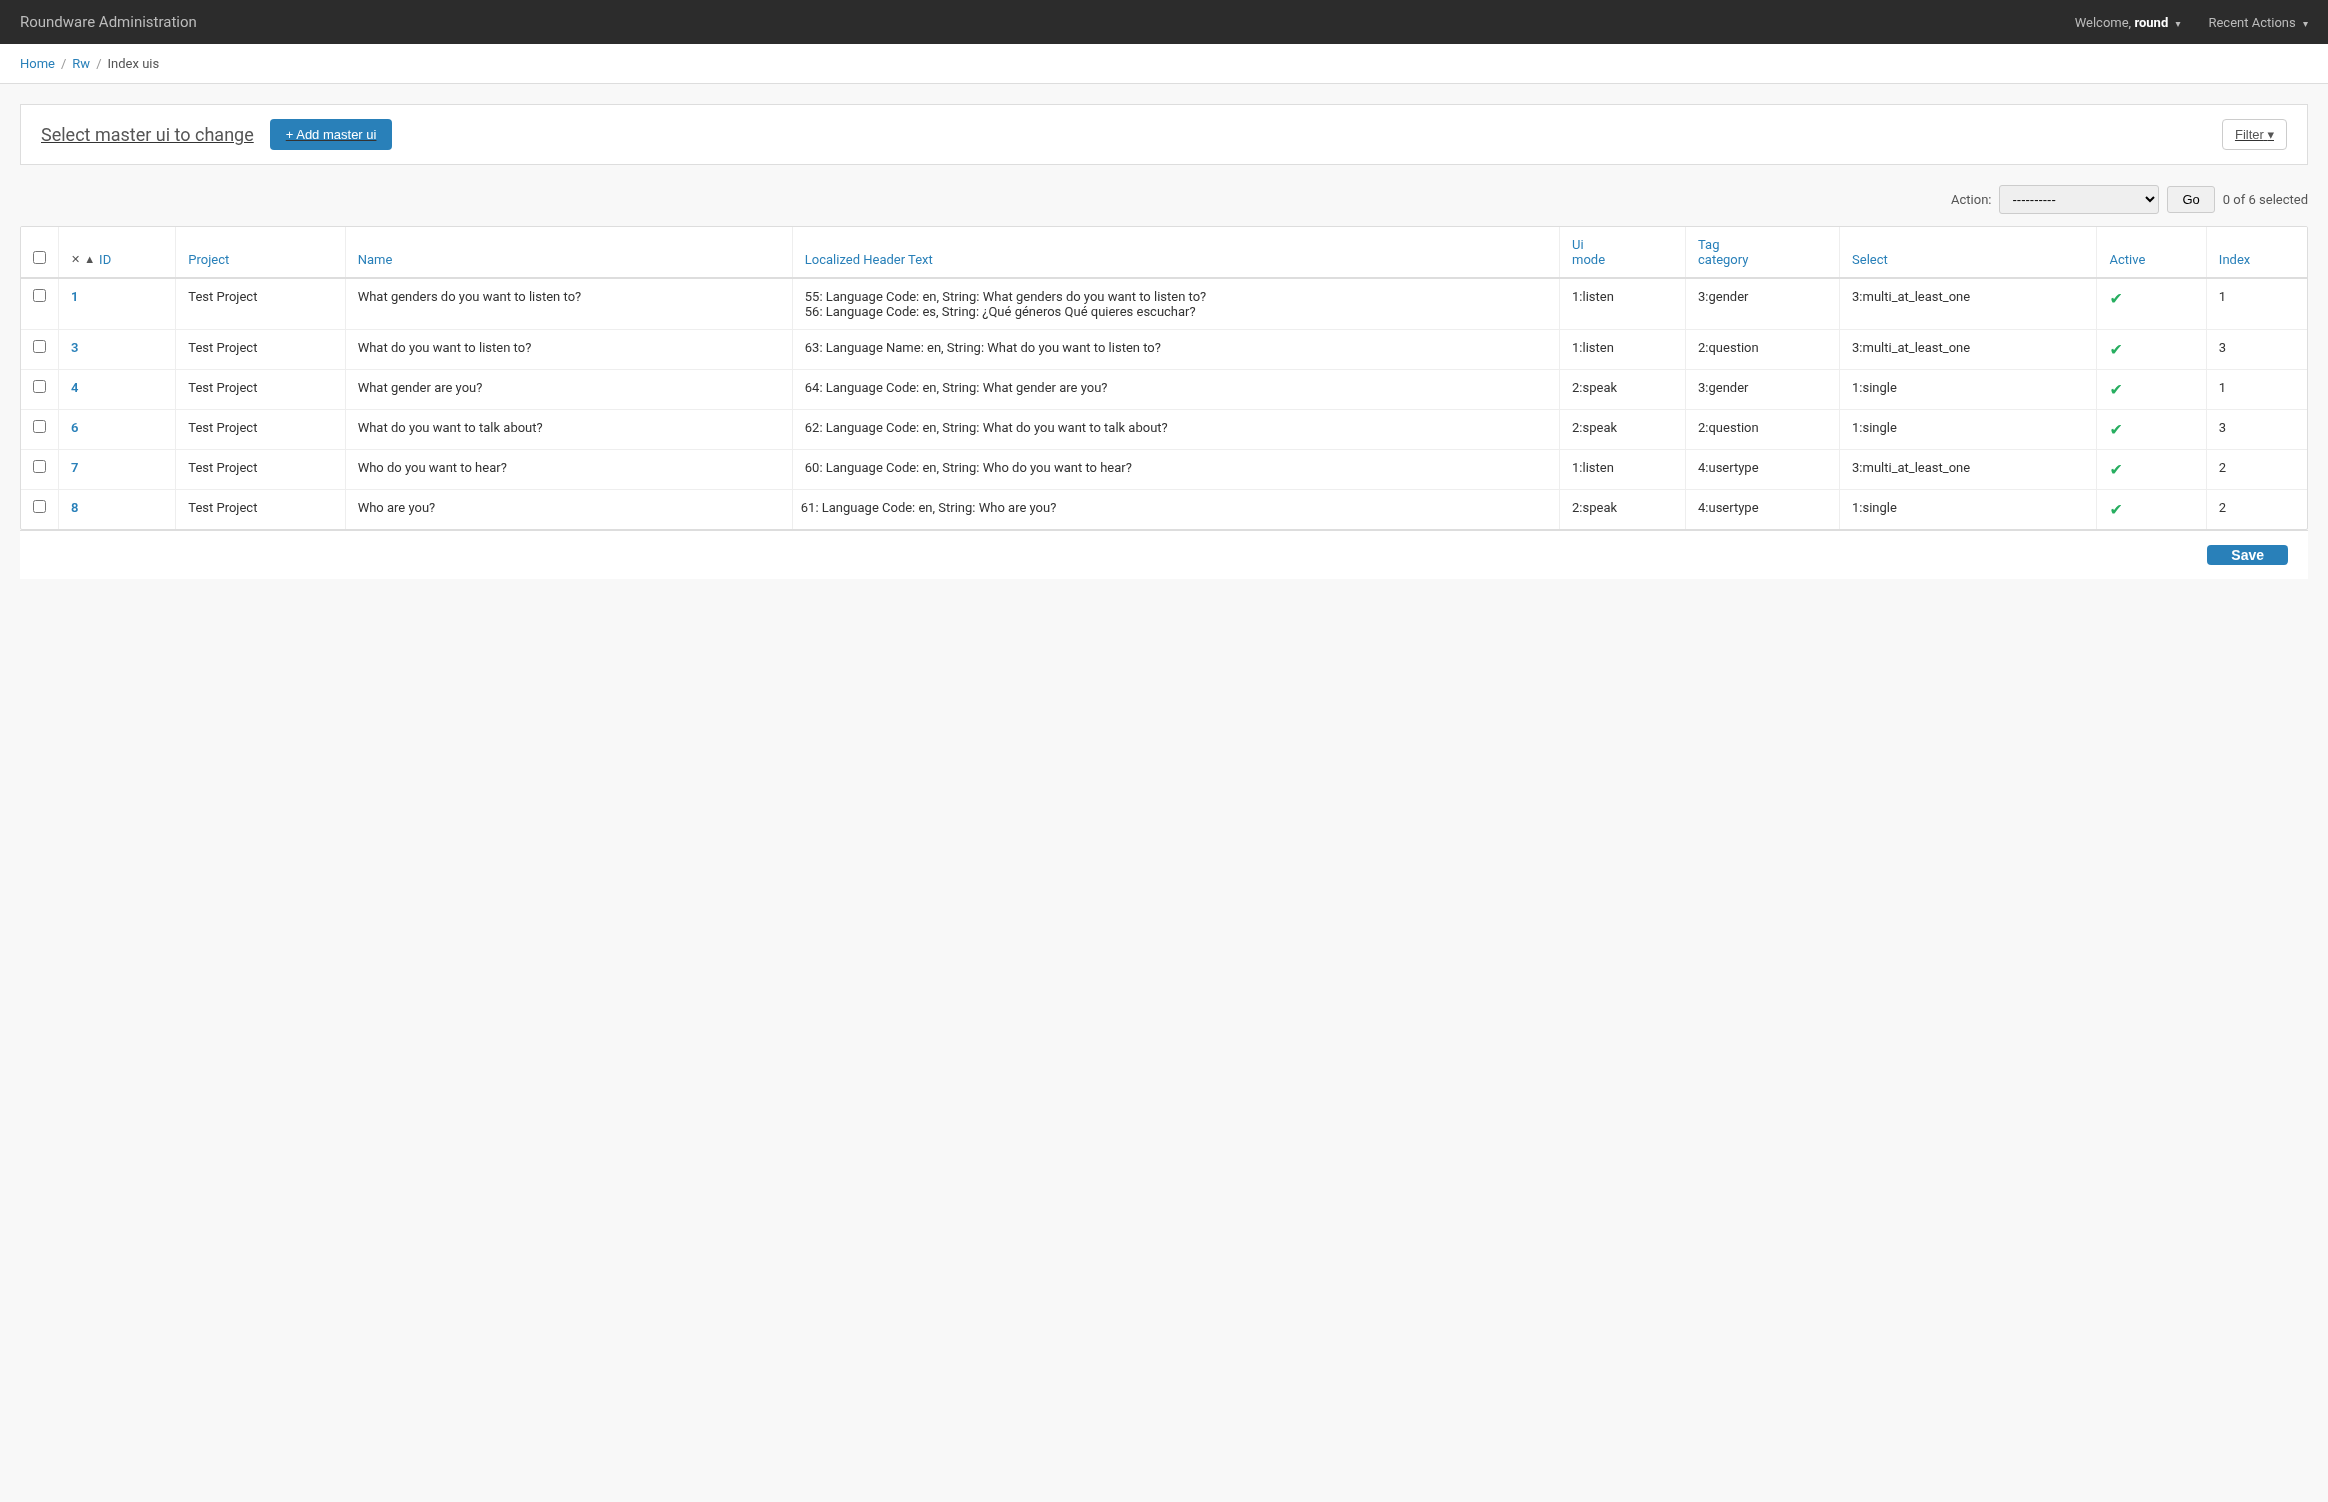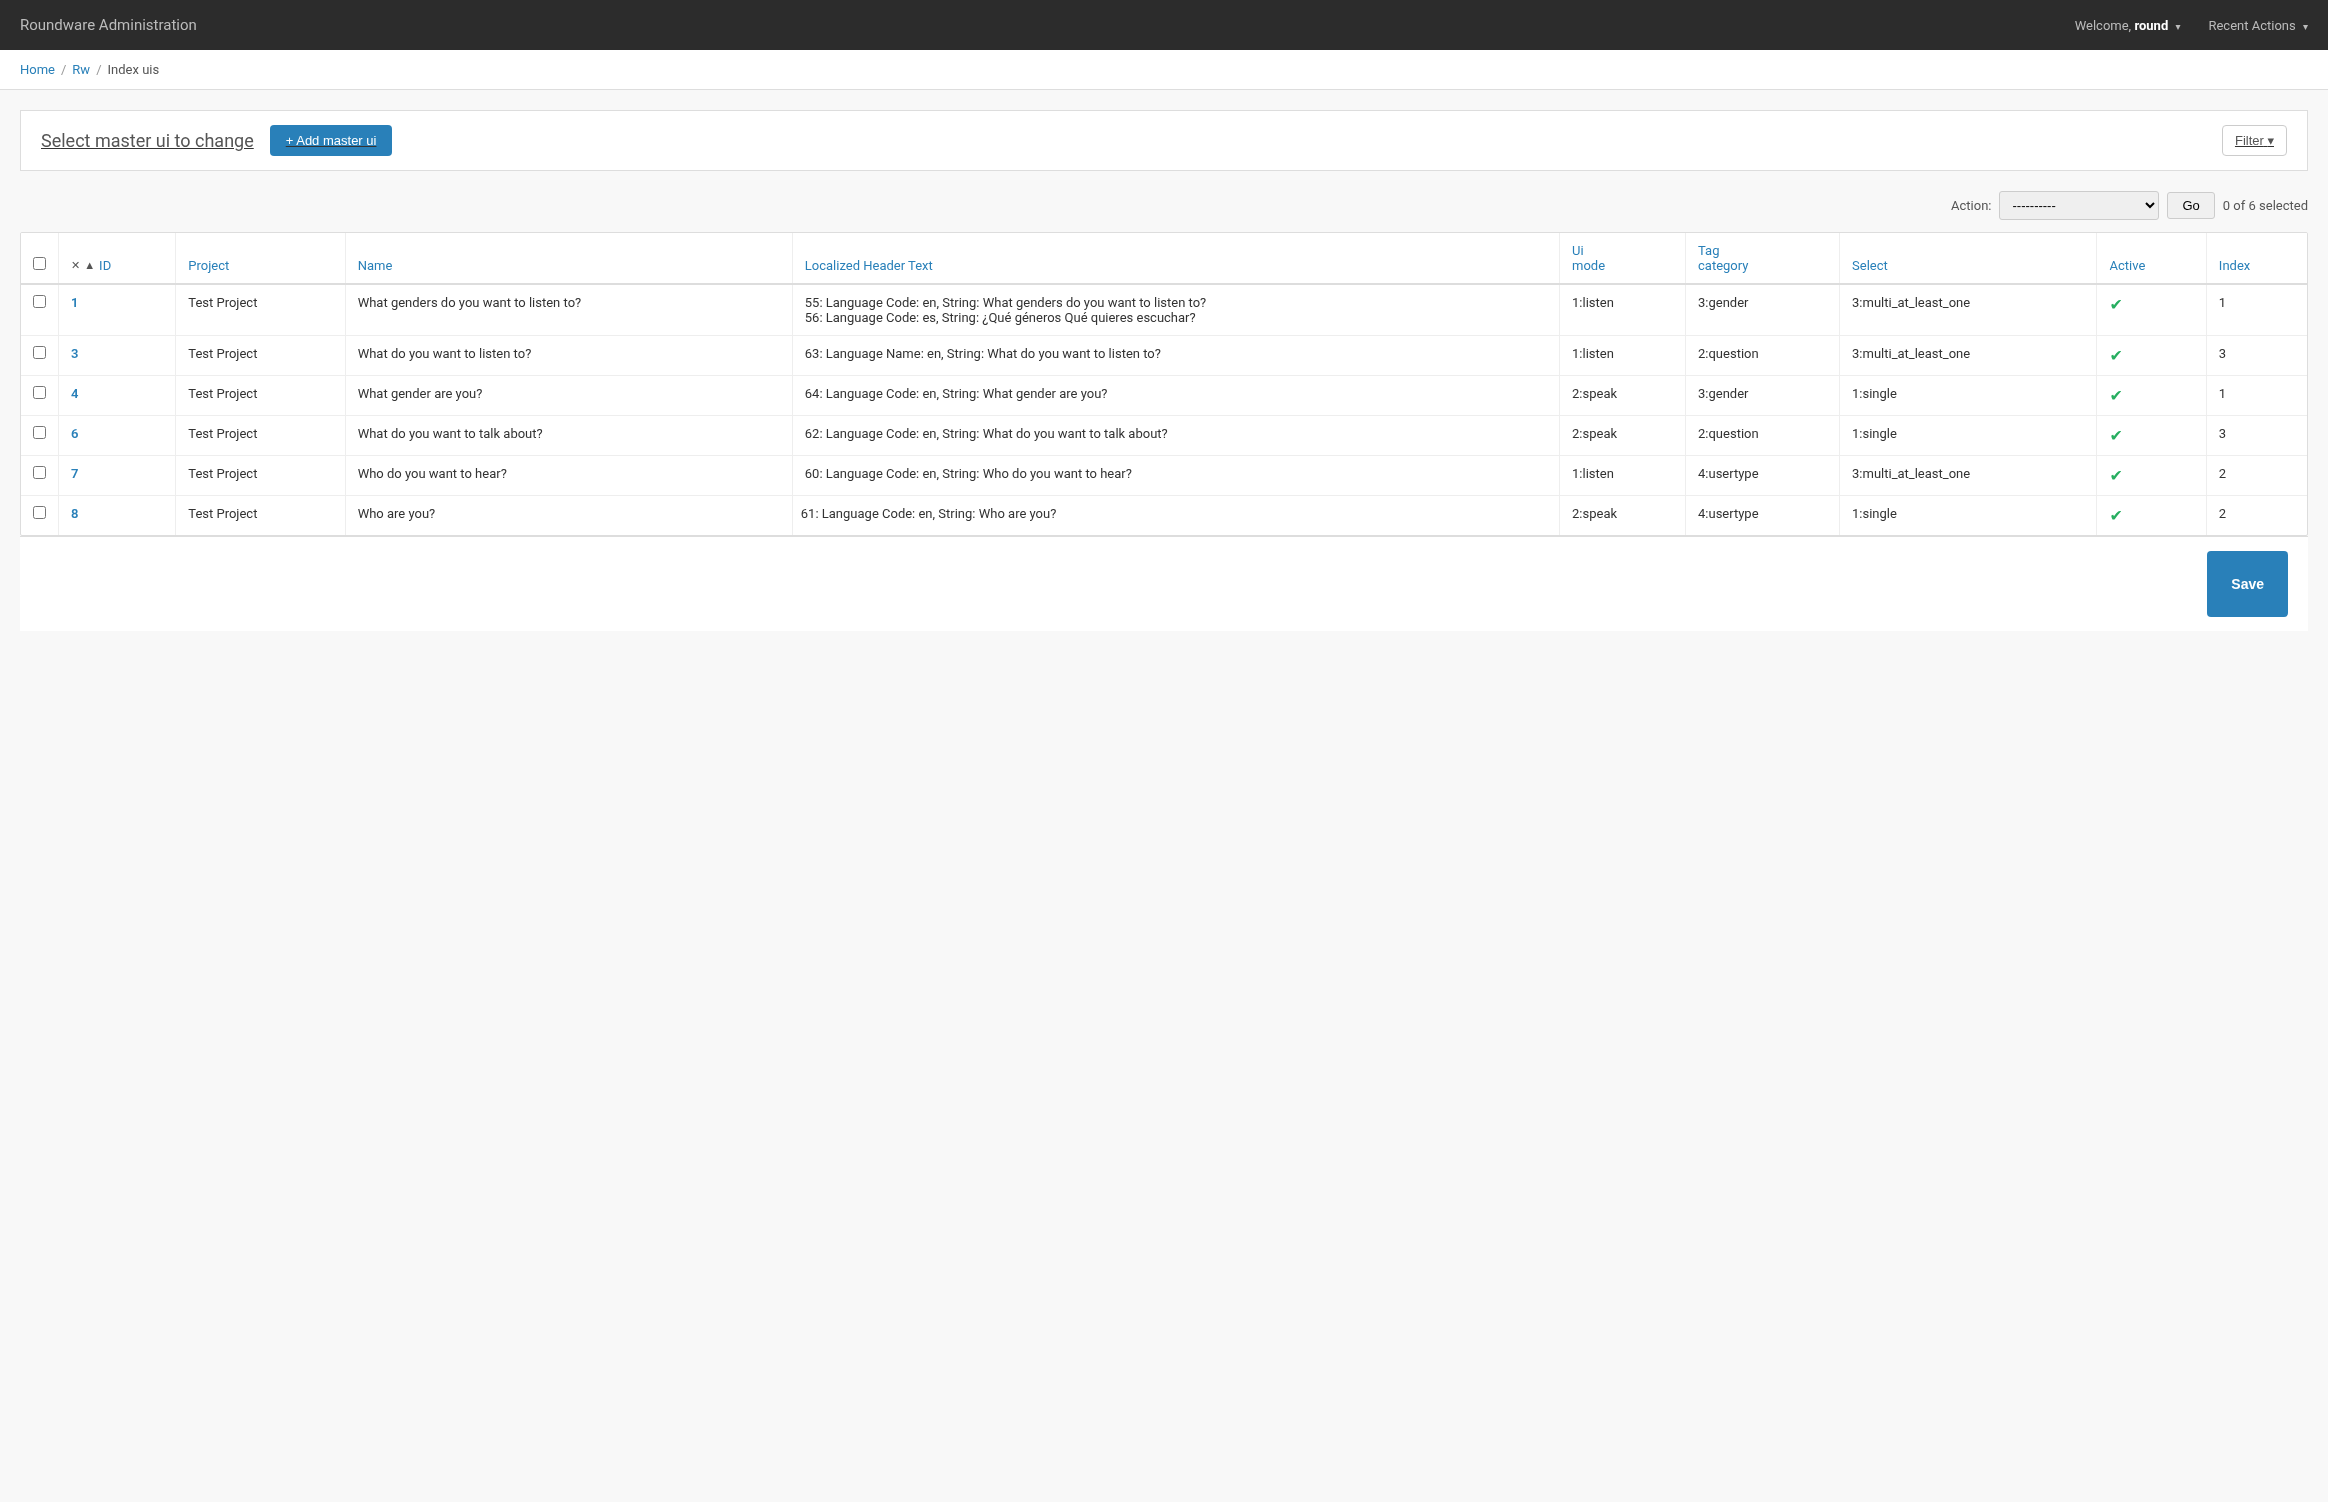--- a/index.html
+++ b/index.html
@@ -6,21 +6,21 @@
     body { font-family: -apple-system, BlinkMacSystemFont, "Segoe UI", Roboto, Arial, sans-serif; font-size: 13px; background: #f8f8f8; color: #333; }
 
     
     .top-nav {
       background: #2c2c2c;
       color: #ccc;
       display: flex;
       align-items: center;
       justify-content: space-between;
       padding: 0 20px;
-      height: 50px;
+      height: 44px;
     }
     .top-nav-title { color: #bbb; font-size: 15px; }
     .top-nav-right { display: flex; align-items: center; gap: 28px; }
     .top-nav-user, .top-nav-actions { color: #bbb; font-size: 13px; cursor: pointer; }
     .top-nav-user strong { color: #fff; }
     .dropdown-arrow { font-size: 10px; margin-left: 4px; }
 
     
     .breadcrumb-bar {
       background: #fff;
@@ -144,21 +144,21 @@
       border-top: 1px solid #ddd;
       padding: 14px 20px;
       display: flex;
       justify-content: flex-end;
       margin-top: 0;
     }
     .btn-save {
       background: #2980b9;
       color: #fff;
       border: none;
-      padding: 25px 24px;
+      padding: 2px 24px;
       border-radius: 4px;
       cursor: pointer;
       font-size: 14px;
       font-weight: 600;
     }
 
     .th-id-row { display: flex; align-items: center; gap: 4px; }
     .sort-x { color: #555; font-size: 11px; cursor: pointer; }
     .sort-up { color: #555; font-size: 11px; cursor: pointer; }
   </style>

